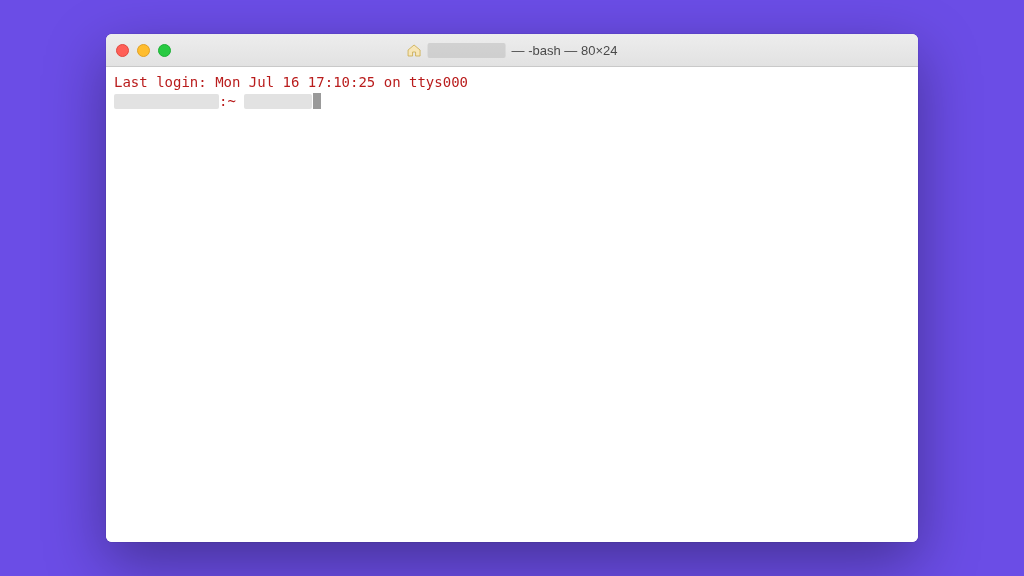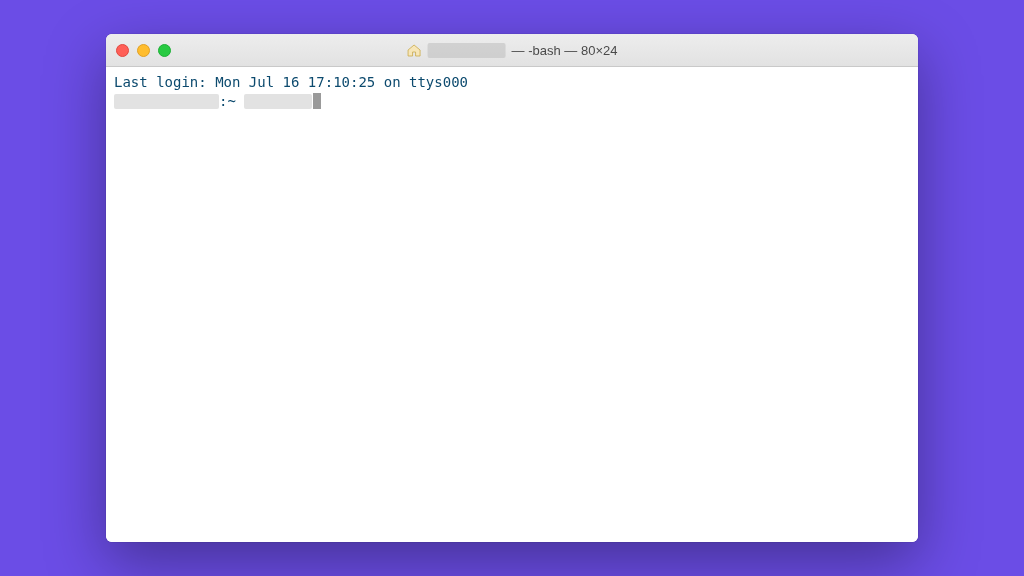--- a/index.html
+++ b/index.html
@@ -68,21 +68,21 @@
       background: rgba(180,180,180,0.45);
       border-radius: 2px;
     }
     .terminal-body {
       flex: 1;
       background: #ffffff;
       padding: 6px 8px;
       font-family: "Menlo", "Monaco", "Consolas", monospace;
       font-size: 14px;
       line-height: 1.35;
-      color: #0c4a6e;
+      color: #b91c1c;
     }
     .term-line {
       white-space: pre;
       display: flex;
       align-items: center;
     }
     .blur-chunk {
       display: inline-block;
       background: rgba(190,190,190,0.45);
       border-radius: 2px;

